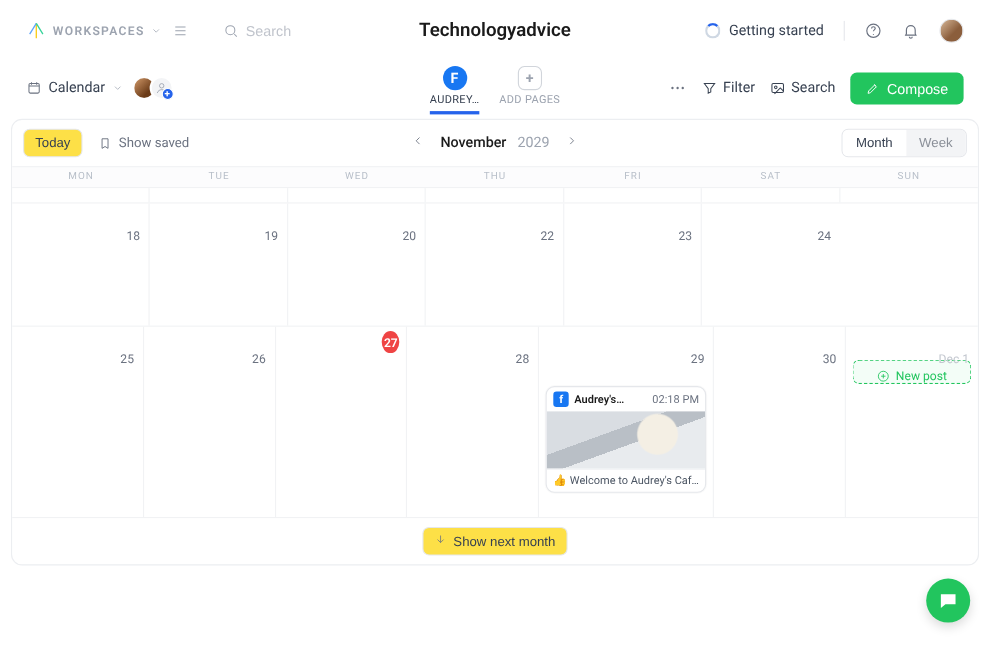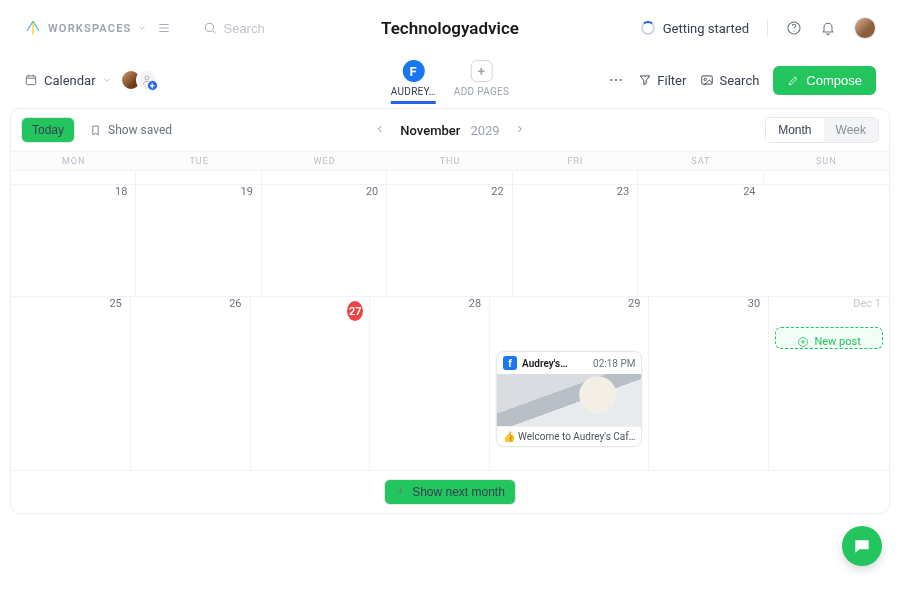--- a/index.html
+++ b/index.html
@@ -148,21 +148,21 @@
     border:1px solid #eceef1;
     border-radius:10px;
     overflow:hidden;
     background:#fff;
   }
   .panel-head {
     display:flex; align-items:center; padding:8px 10px; position:relative;
   }
   .pill {
     border:1px solid #e5e7eb; border-radius:6px; padding:5px 10px;
-    font-size:12px; background:#22c55e; color:#374151; cursor:pointer;
+    font-size:12px; background:#fde047; color:#374151; cursor:pointer;
   }
   .show-saved {
     display:flex; align-items:center; gap:6px; color:#6b7280; font-size:12px;
     margin-left:14px; cursor:pointer;
   }
   .month-nav {
     position:absolute; left:50%; transform:translateX(-50%);
     display:flex; align-items:center; gap:10px; font-size:13px;
   }
   .month-nav .year { color:#9ca3af; }
@@ -198,21 +198,21 @@
   .normal { height:112px; }
   .tall { height:174px; }
   .cell {
     border-right:1px solid #f1f2f4;
     position:relative;
     padding:6px 6px;
     font-size:11px;
   }
   .cell:last-child { border-right:none; }
   .daynum {
-    position:absolute; top:0; right:8px; color:#6b7280; font-size:11px;
+    position:absolute; top:23px; right:8px; color:#6b7280; font-size:11px;
   }
   .daynum.muted { color:#c3c7cf;text-align:center; }
   .daynum.badge {
     background:#ef4444; color:#fff; width:16px; height:20px; border-radius:50%;
     display:flex; align-items:center; justify-content:center; right:6px; top:4px;
     font-weight:600;
   }
 
   .new-post {
     margin-top:24px;

